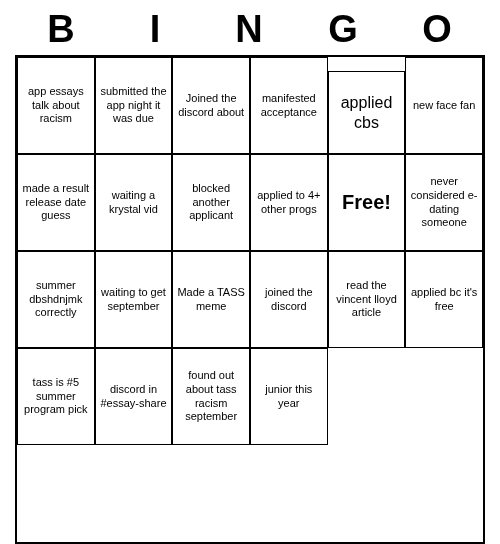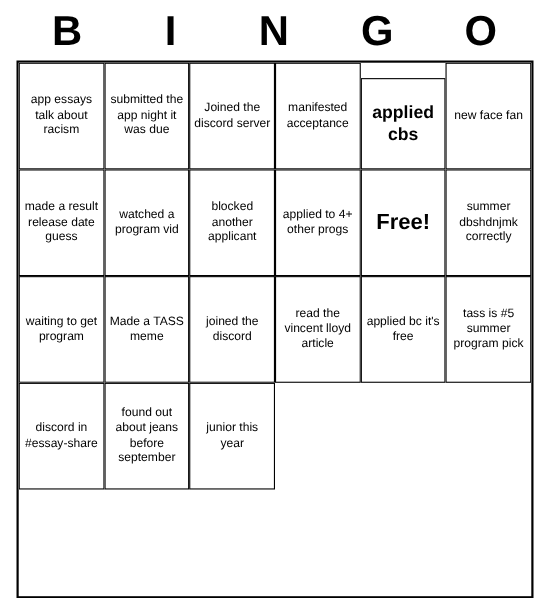--- a/index.html
+++ b/index.html
@@ -44,50 +44,51 @@
       font-size: 11px;
       line-height: 1.25;
       background: #fff;
     }
     .bingo-cell.free {
       font-size: 20px;
       font-weight: bold;
     }
     .bingo-cell.large-text {
       font-size: 16px;
-      font-weight: bold;
+      font-weight: normal;
       margin-top: 14px;
     }
   </style>
 </head>
 <body>
 
 <div class="bingo-title">
   <span>B</span>
   <span>I</span>
   <span>N</span>
   <span>G</span>
   <span>O</span>
 </div>
 
 <div class="bingo-grid" id="grid">
 <div class="bingo-cell">app essays talk about racism</div>
     <div class="bingo-cell">submitted the app night it was due</div>
-    <div class="bingo-cell">Joined the discord server</div>
+    <div class="bingo-cell">Joined the discord about</div>
     <div class="bingo-cell">manifested acceptance</div>
     <div class="bingo-cell large-text">applied cbs</div>
     <div class="bingo-cell">new face fan</div>
     <div class="bingo-cell">made a result release date guess</div>
-    <div class="bingo-cell">watched a program vid</div>
+    <div class="bingo-cell">waiting a krystal vid</div>
     <div class="bingo-cell">blocked another applicant</div>
     <div class="bingo-cell">applied to 4+ other progs</div>
     <div class="bingo-cell free">Free!</div>
+    <div class="bingo-cell">never considered e-dating someone</div>
     <div class="bingo-cell">summer dbshdnjmk correctly</div>
-    <div class="bingo-cell">waiting to get program</div>
+    <div class="bingo-cell">waiting to get september</div>
     <div class="bingo-cell">Made a TASS meme</div>
     <div class="bingo-cell">joined the discord</div>
     <div class="bingo-cell">read the vincent lloyd article</div>
     <div class="bingo-cell">applied bc it's free</div>
     <div class="bingo-cell">tass is #5 summer program pick</div>
     <div class="bingo-cell">discord in #essay-share</div>
-    <div class="bingo-cell">found out about jeans before september</div>
+    <div class="bingo-cell">found out about tass racism september</div>
     <div class="bingo-cell">junior this year</div>
   </div>
 
 </body></html>

